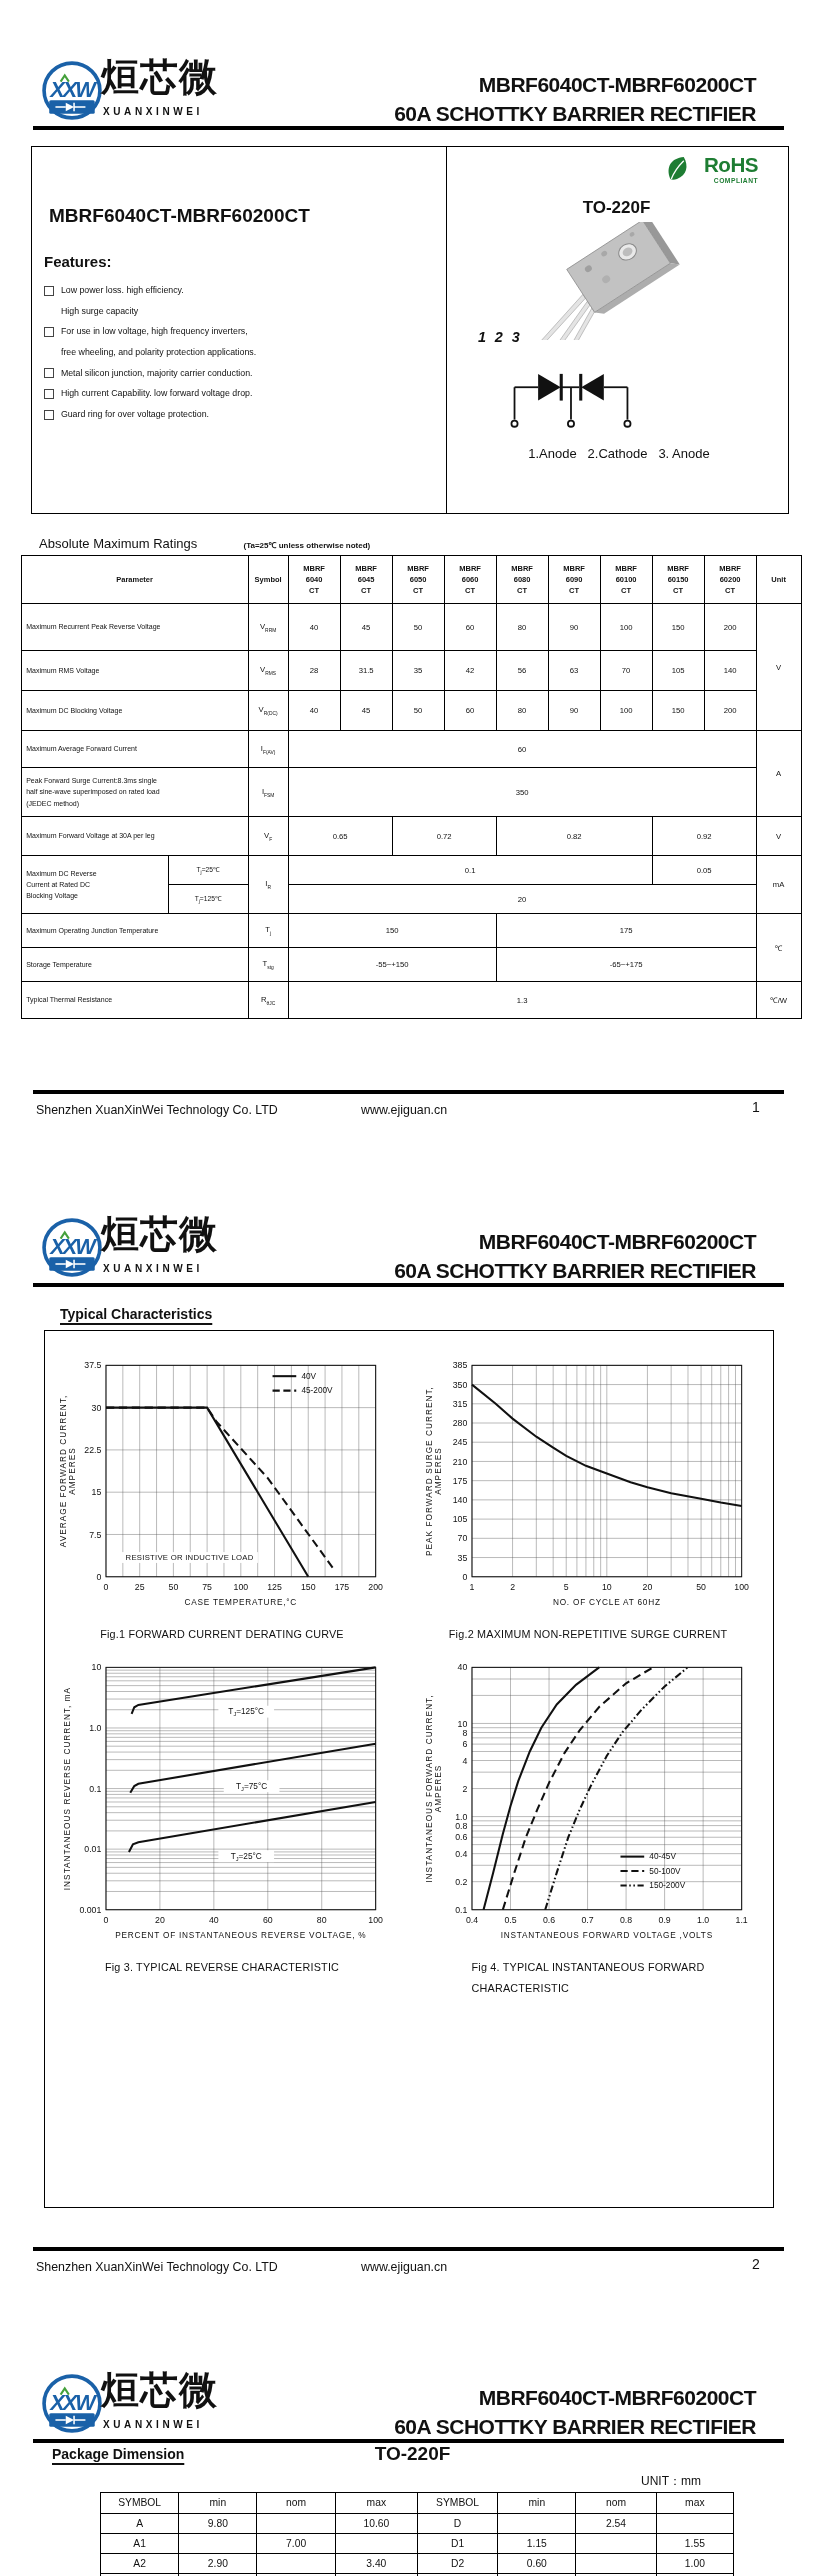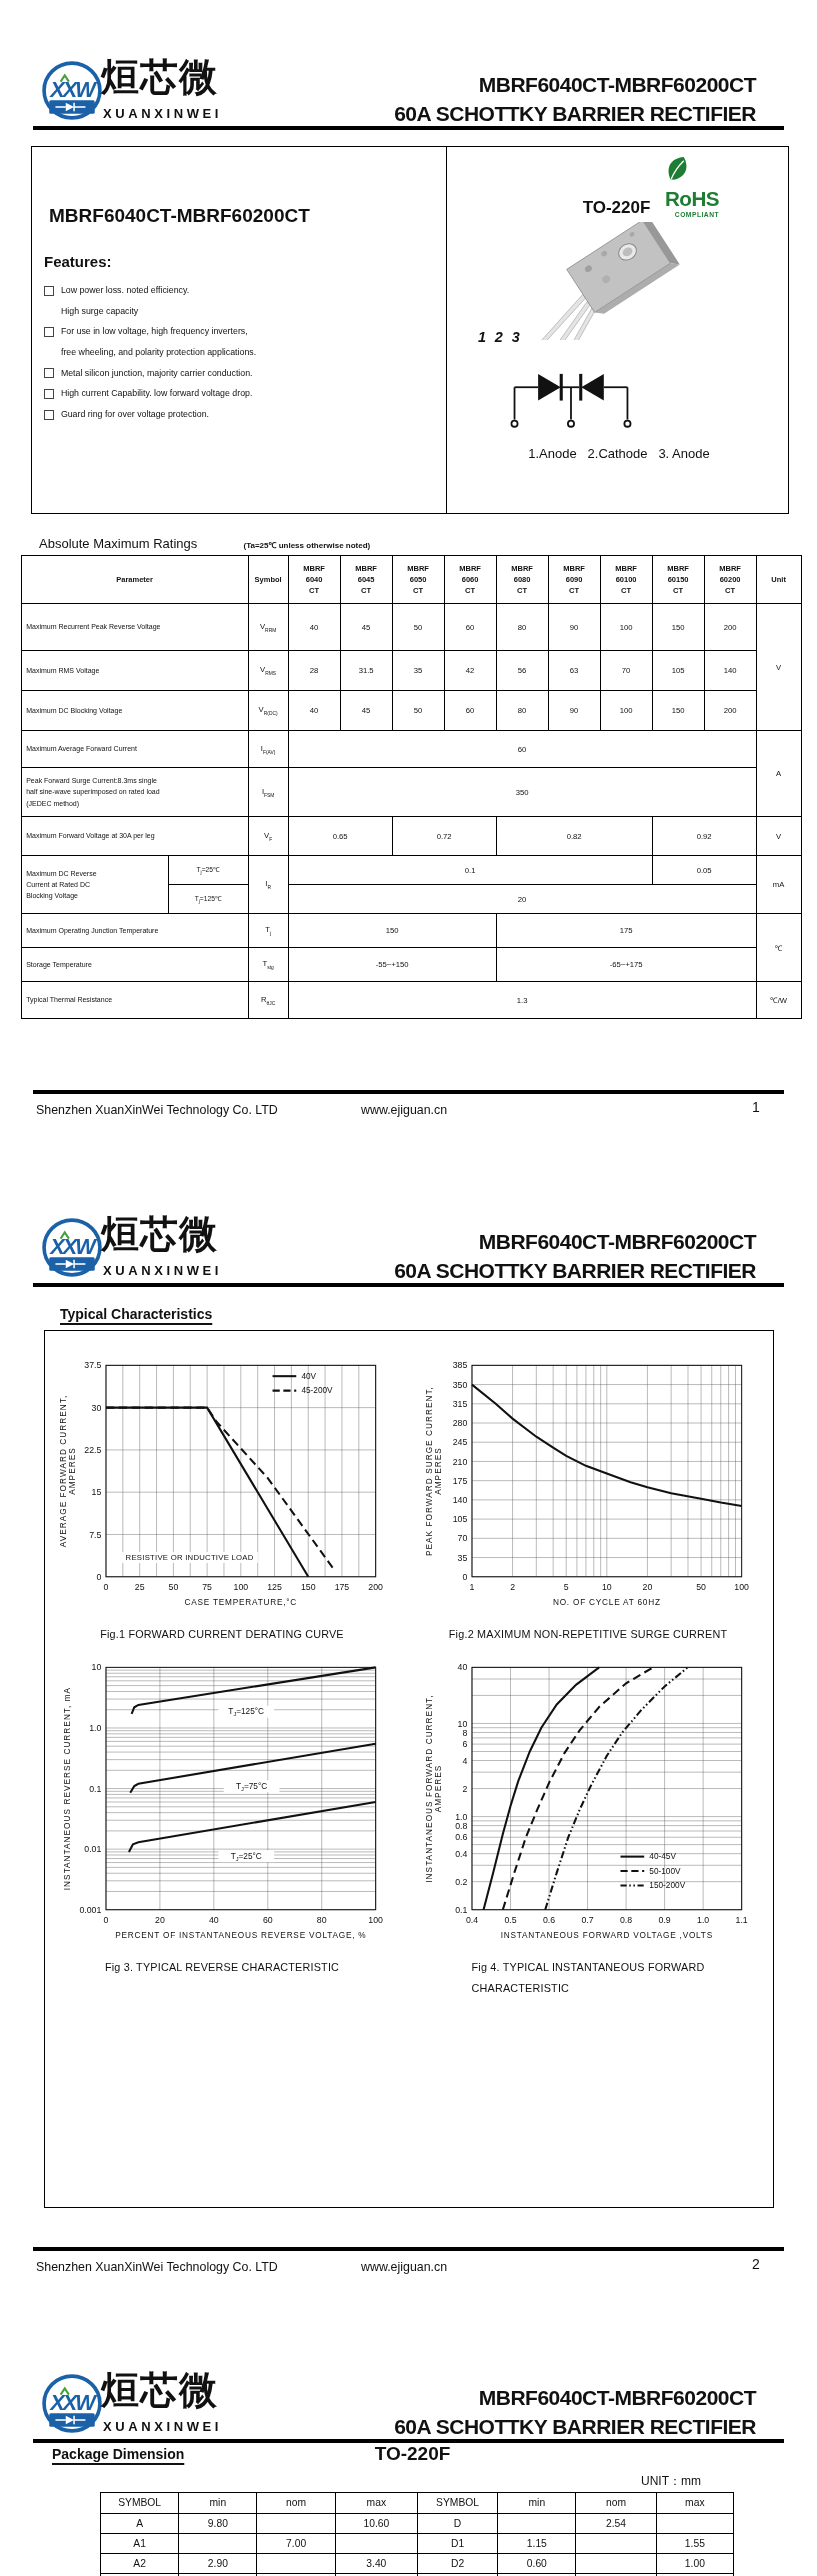--- a/index.html
+++ b/index.html
@@ -4,41 +4,41 @@
 <style>
   html,body{margin:0;padding:0;background:#fff;}
   body{font-family:"Liberation Sans",sans-serif;color:#111;}
   .doc{position:relative;width:818px;height:3470px;background:#fff;overflow:hidden;}
   .page{position:absolute;left:0;width:796px;height:1157px;background:#fff;}
   #p1{top:0}#p2{top:1157px}#p3{top:2313px}
 
   
   .logo-svg{position:absolute;left:42px;top:61px;}
   .brand-cn{position:absolute;left:101px;top:58px;font-size:38px;font-weight:900;letter-spacing:1px;line-height:1;}
-  .brand-en{position:absolute;left:103px;top:106px;font-size:13px;font-weight:bold;letter-spacing:3.6px;}
+  .brand-en{position:absolute;left:103px;top:106px;font-size:10px;font-weight:bold;letter-spacing:3.6px;}
   .t1{position:absolute;right:40px;top:73px;font-size:21px;font-weight:bold;letter-spacing:-0.5px;white-space:nowrap;}
   .t2{position:absolute;right:40px;top:102px;font-size:21px;font-weight:bold;letter-spacing:-0.5px;white-space:nowrap;}
   .hdr-rule{position:absolute;left:33px;width:751px;height:3.6px;background:#000;top:126px;}
 
   
   .ftr-rule{position:absolute;left:33px;width:751px;height:3.6px;background:#000;top:1090px;}
   .ftr-company{position:absolute;left:36px;top:1103px;font-size:12.4px;}
   .ftr-site{position:absolute;left:361px;top:1103px;font-size:12.4px;}
   .ftr-page{position:absolute;left:752px;top:1099px;font-size:14px;}
 
   
   .p1box{position:absolute;left:31px;top:146px;width:756px;height:366px;border:1px solid #000;}
   .p1div{position:absolute;left:446px;top:146px;width:1px;height:367px;background:#000;}
   .p1part{position:absolute;left:49px;top:205px;font-size:19px;font-weight:bold;white-space:nowrap;}
   .features-title{position:absolute;left:44px;top:253px;font-size:15px;font-weight:bold;}
   .features{position:absolute;left:44px;top:285px;width:397px;}
   .feat{display:flex;align-items:flex-start;min-height:13px;margin-bottom:7.7px;font-size:8.8px;}
   .feat .box{width:8.2px;height:8.2px;border:1px solid #444;margin:0.5px 6.7px 0 0;flex:none;}
   .feat.cont{padding-left:17px;}
-  .rohs{position:absolute;left:665px;top:155px;display:flex;gap:7px;flex-direction:column;}
+  .rohs{position:absolute;left:665px;top:155px;display:flex;gap:15px;}
   .rohs-text .r1{font-size:20.6px;font-weight:800;color:#1e7d33;line-height:1;letter-spacing:-0.5px;}
   .rohs-text .r2{font-size:6.7px;font-weight:bold;color:#1e7d33;letter-spacing:0.5px;text-align:right;margin-top:1px;}
   .p1pkgname{position:absolute;left:448px;top:198px;width:337px;text-align:center;font-size:17px;font-weight:bold;}
   .pkg3d{position:absolute;left:502px;top:222px;}
   .pins{position:absolute;left:478px;top:329px;font-size:14.4px;font-weight:bold;font-style:italic;display:flex;gap:8.8px;}
   .schem{position:absolute;left:507px;top:359px;}
   .pinout{position:absolute;left:453px;top:446px;width:332px;font-size:13px;text-align:center;white-space:pre;}
   .amr-head{position:absolute;left:39px;top:536px;white-space:nowrap;}
   .amr-head .big{font-size:13px;font-weight:normal;}
   .amr-head .note{font-size:8px;font-weight:bold;margin-left:44px;}
@@ -92,21 +92,21 @@
     <div class="hdr-rule"></div>
 
     <div class="p1box"></div>
     <div class="p1div"></div>
 
     <div class="p1part">MBRF6040CT-MBRF60200CT</div>
     <div class="features-title">Features:</div>
     <div class="features">
         <div class="feat">
           <span class="box"></span>
-          <span>Low power loss. noted efficiency.</span>
+          <span>Low power loss. high efficiency.</span>
         </div>
         <div class="feat cont">
           <span>High surge capacity</span>
         </div>
         <div class="feat">
           <span class="box"></span>
           <span>For use in low voltage, high frequency inverters,</span>
         </div>
         <div class="feat cont">
           <span>free wheeling, and polarity protection applications.</span>

